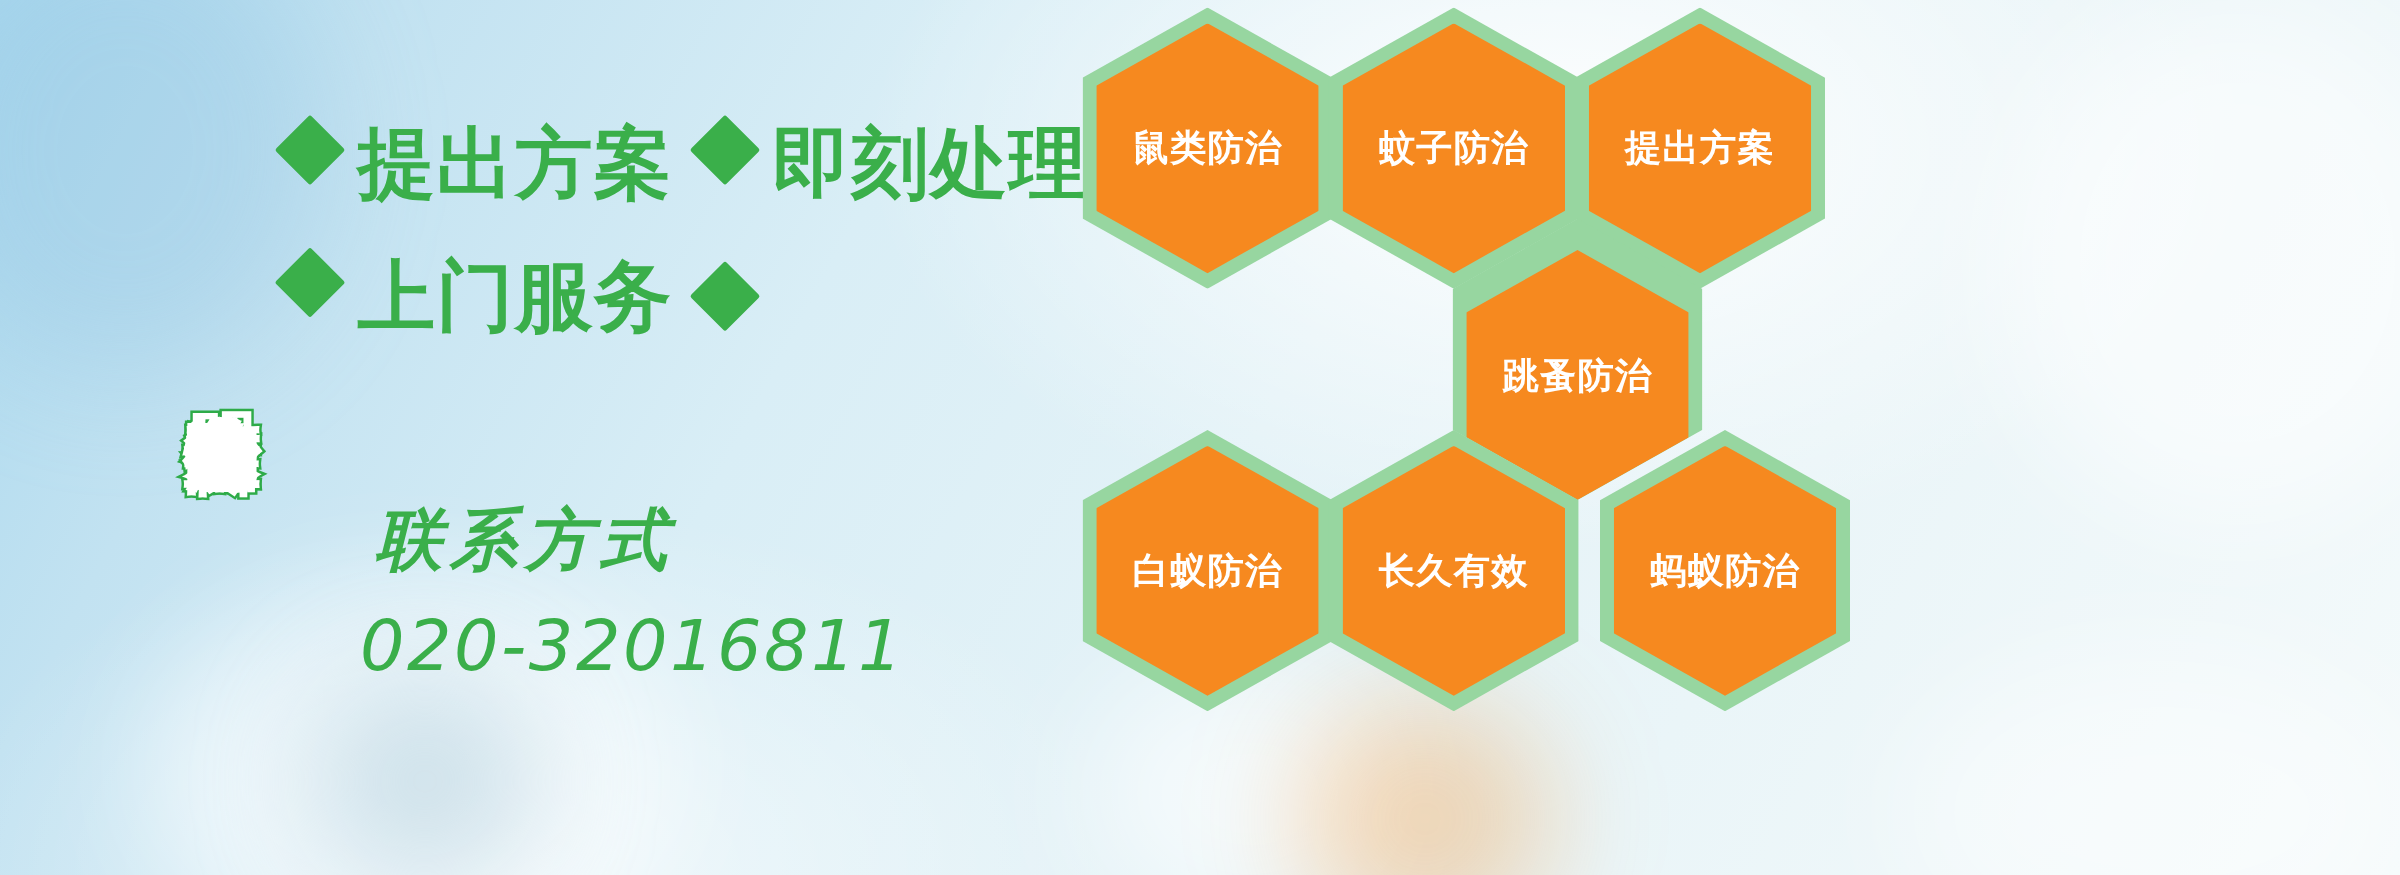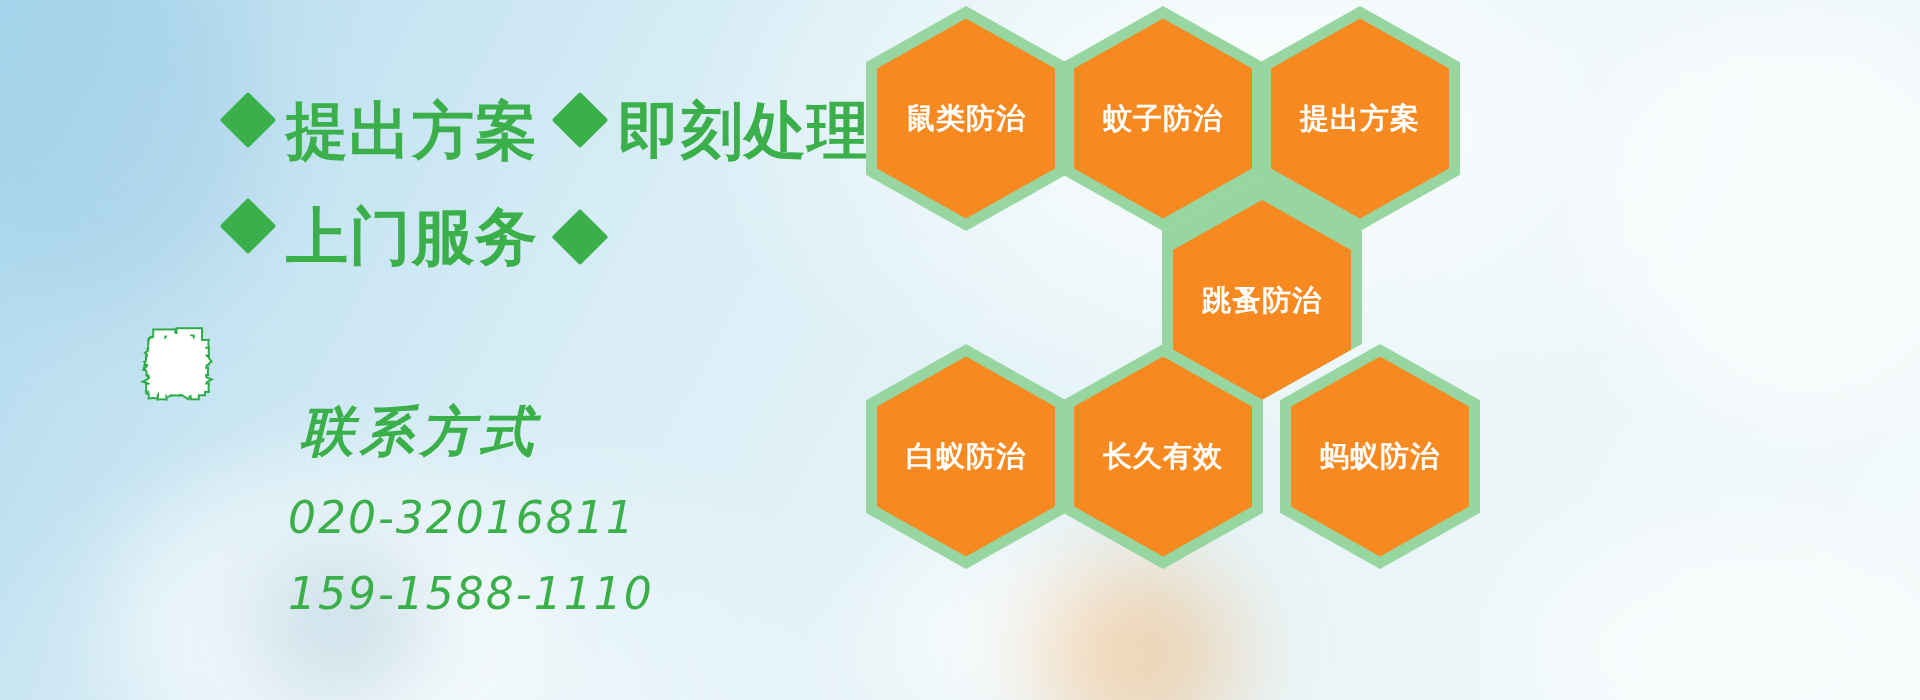--- a/index.html
+++ b/index.html
@@ -98,21 +98,21 @@
   }
   #contact-title {
     font-size: 54px;
     font-weight: bold;
     color: #3aaf4a;
     line-height: 68px;
     letter-spacing: 6px;
     margin-left: 12px;
   }
   .phone {
-    font-size: 44px;
+    font-size: 56px;
     color: #3aaf4a;
     line-height: 76px;
     letter-spacing: 2px;
     font-weight: normal;
     font-family: "DejaVu Sans", "Liberation Sans", sans-serif;
   }
   #phone-1 { margin-top: 14px; }
 
   
   #honeycomb {
@@ -189,21 +189,20 @@
       <div class="slogan-item">
         <span class="diamond"></span>
       </div>
     </div>
 
   </div>
 
   <div id="contact">
     <div id="contact-title">联系方式</div>
     <div class="phone" id="phone-1">020-32016811</div>
-    <div class="phone" id="phone-2">159-1588-1110</div>
   </div>
 
   <div id="honeycomb">
 
     <div class="hex" style="left: 8px;   top: 6px;">
       <div class="hex-inner">
         <span class="hex-label">鼠类防治</span>
       </div>
     </div>
     <div class="hex" style="left: 205px; top: 6px;">

